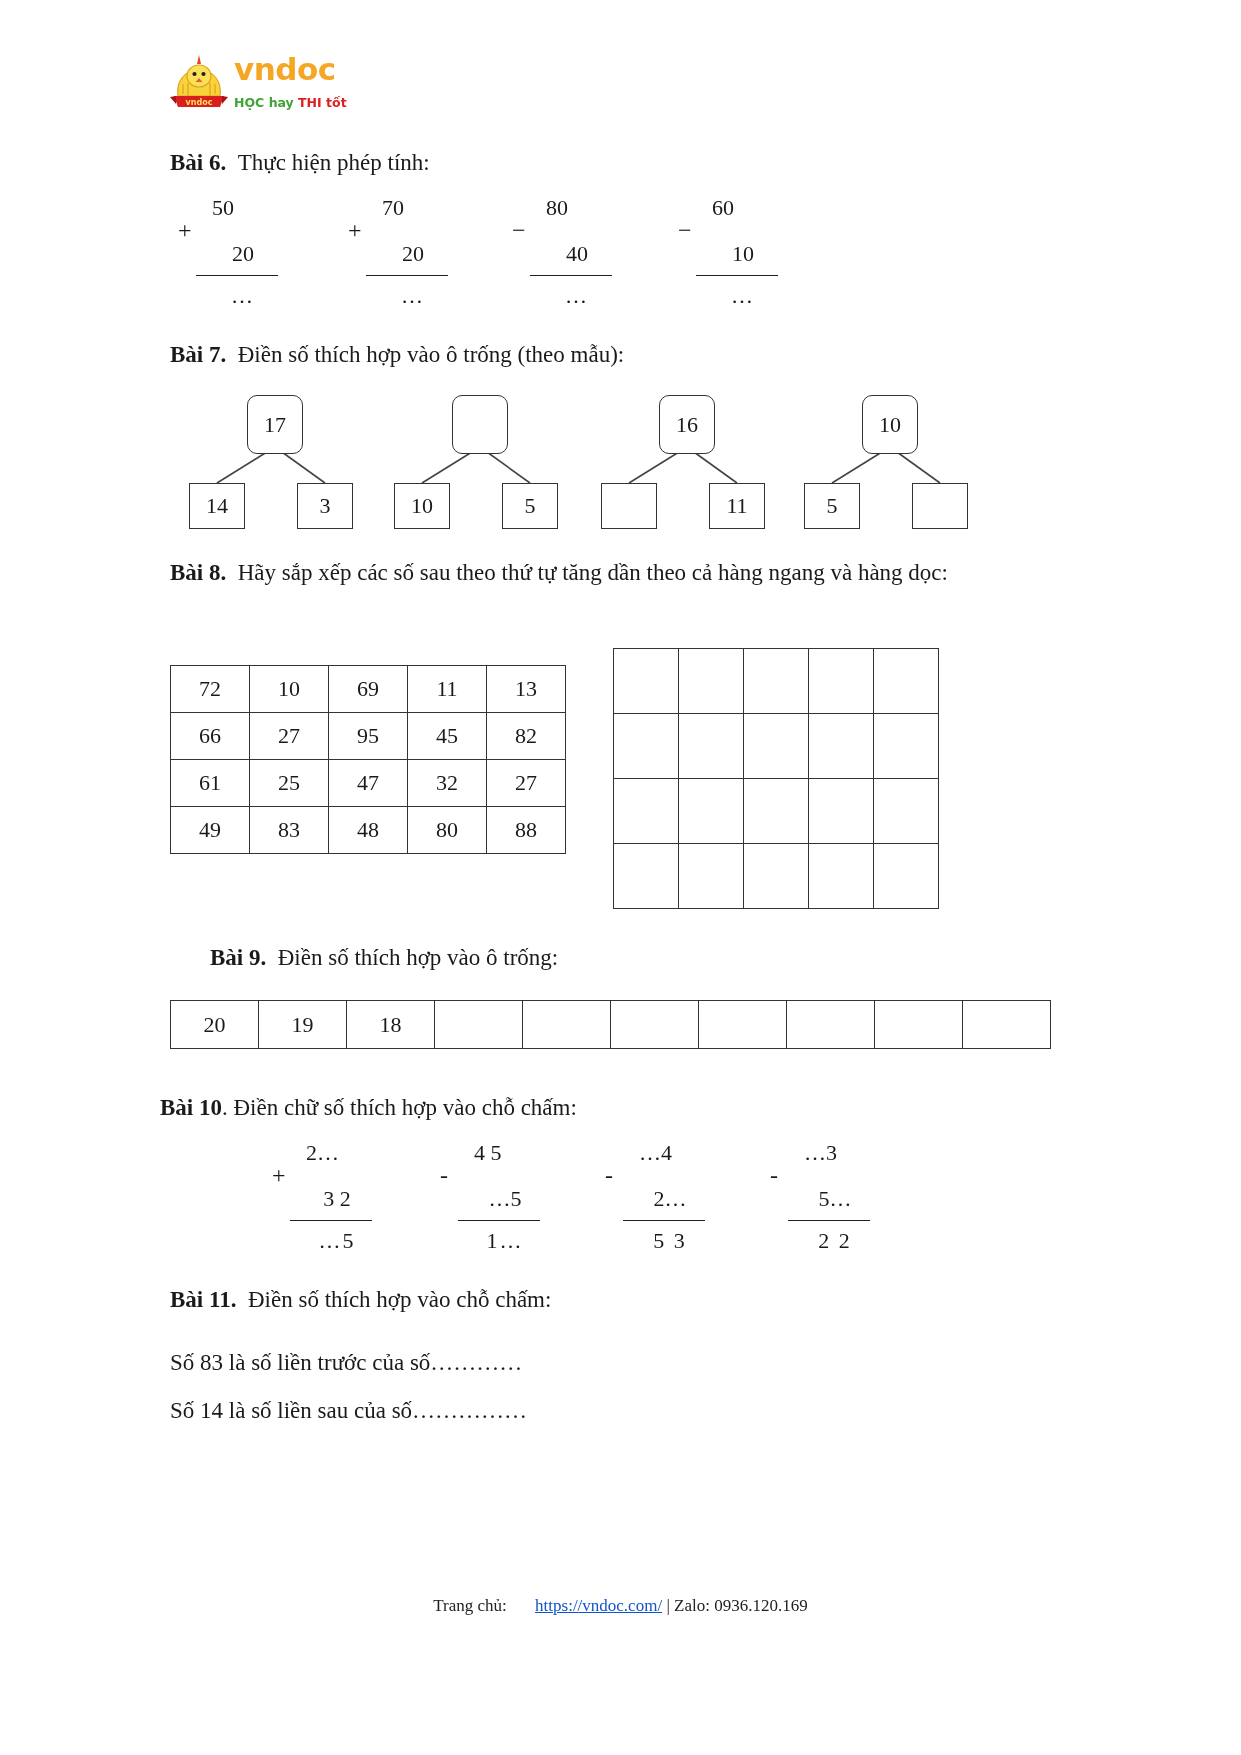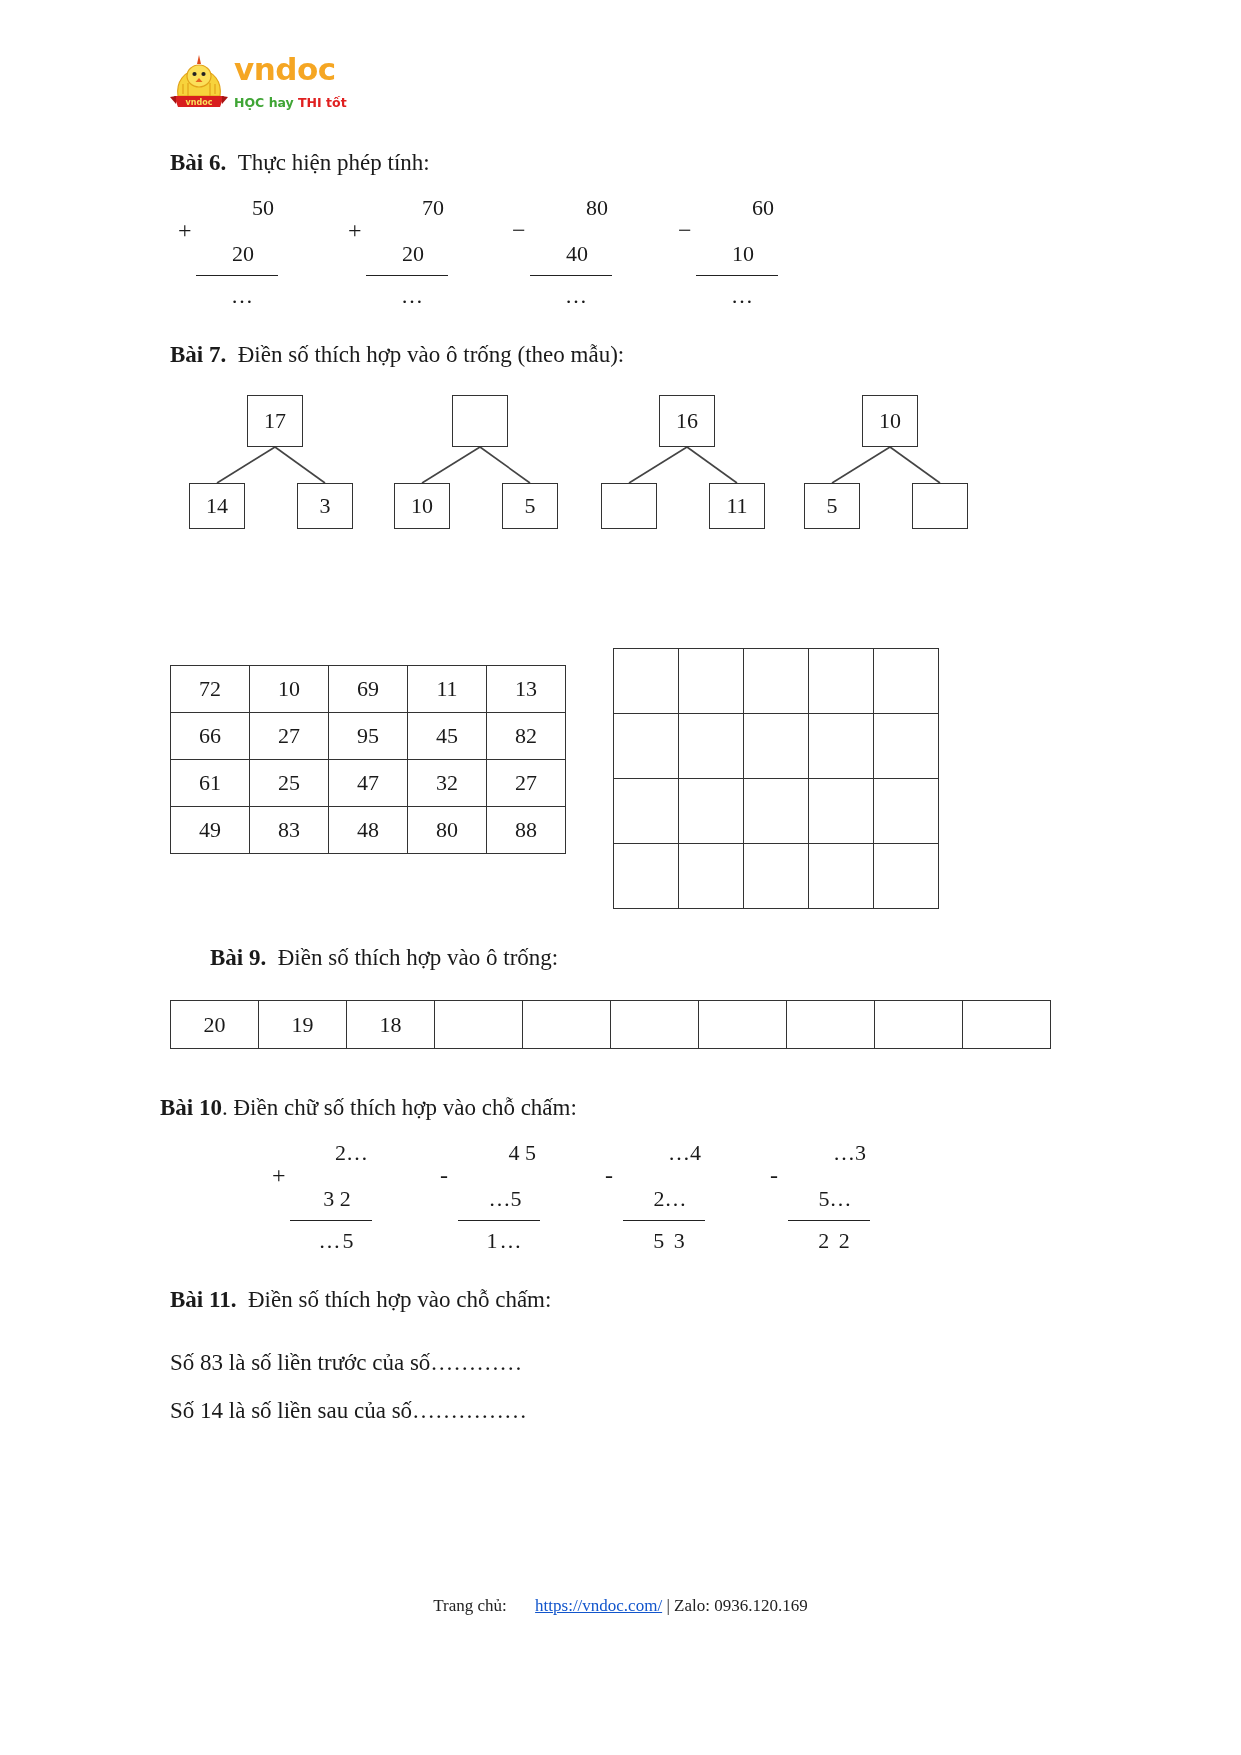--- a/index.html
+++ b/index.html
@@ -74,21 +74,21 @@
   }
   .calc .op {
     position: absolute;
     left: 0; top: 22px;
     font-size: 24px;
   }
   .calc .n1 {
     position: absolute;
     left: 34px; top: 0px;
     width: 62px;
-    text-align: right;
+    text-align: left;
   }
   .calc .n2 {
     position: absolute;
     left: 34px; top: 46px;
     width: 62px;
     text-align: center;
   }
   .calc .bar {
     position: absolute;
     left: 18px; top: 80px;
@@ -106,21 +106,21 @@
 
   
   .bond { position: absolute; width: 180px; height: 130px; }
   .bx {
     position: absolute;
     border: 1.6px solid #333;
     background: #fff;
     display: flex; align-items: center; justify-content: center;
     font-size: 22px;
   }
-  .bond .top { width: 56px; height: 52px; left: 62px; top: 0; }
+  .bond .top { width: 56px; height: 59px; left: 62px; top: 0; border-radius: 10px; }
   .bond .l1  { width: 56px; height: 46px; left: 4px;  top: 88px; }
   .bond .l2  { width: 56px; height: 46px; left: 112px; top: 88px; }
   .bond svg { position: absolute; left: 0; top: 0; }
 
   
   table.grid { border-collapse: collapse; position: absolute; border-radius: 24px; }
   table.grid td {
     border: 1.5px solid #333;
     text-align: center;
     vertical-align: middle;
@@ -253,20 +253,24 @@
   <div class="bond" style="left:800px; top:395px;">
     <svg width="180" height="134">
       <line x1="90" y1="52" x2="32" y2="88" stroke="#444" stroke-width="1.6"></line>
       <line x1="90" y1="52" x2="140" y2="88" stroke="#444" stroke-width="1.6"></line>
     </svg>
     <div class="bx top">10</div>
     <div class="bx l1">5</div>
     <div class="bx l2"></div>
   </div>
 
+  <div class="q-wrap" style="left:170px; top:552px; white-space:normal;">
+    <b>Bài 8.</b>
+    <span>&nbsp;</span><span>Hãy sắp xếp các số sau theo thứ tự tăng dần theo cả hàng ngang và hàng dọc:</span>
+  </div>
 
   <table class="grid" style="left:170px; top:665px;">
     <tbody>
       <tr>
         <td>72</td>
         <td>10</td>
         <td>69</td>
         <td>11</td>
         <td>13</td>
       </tr>

